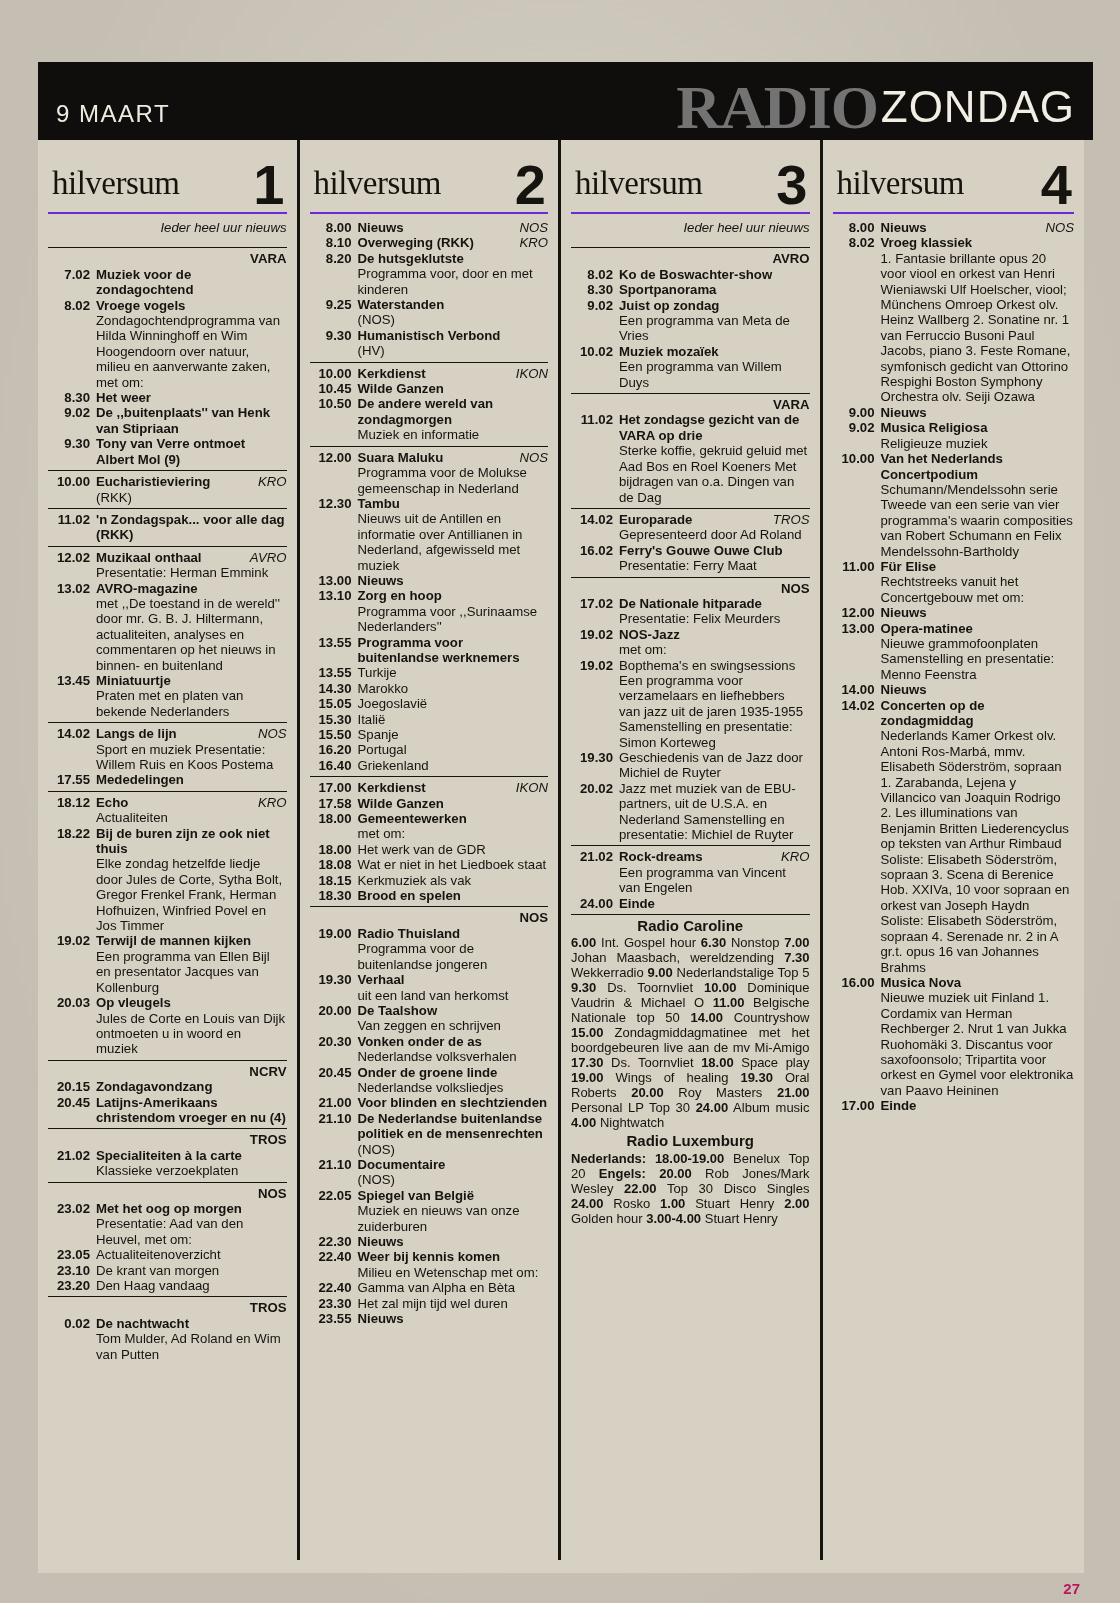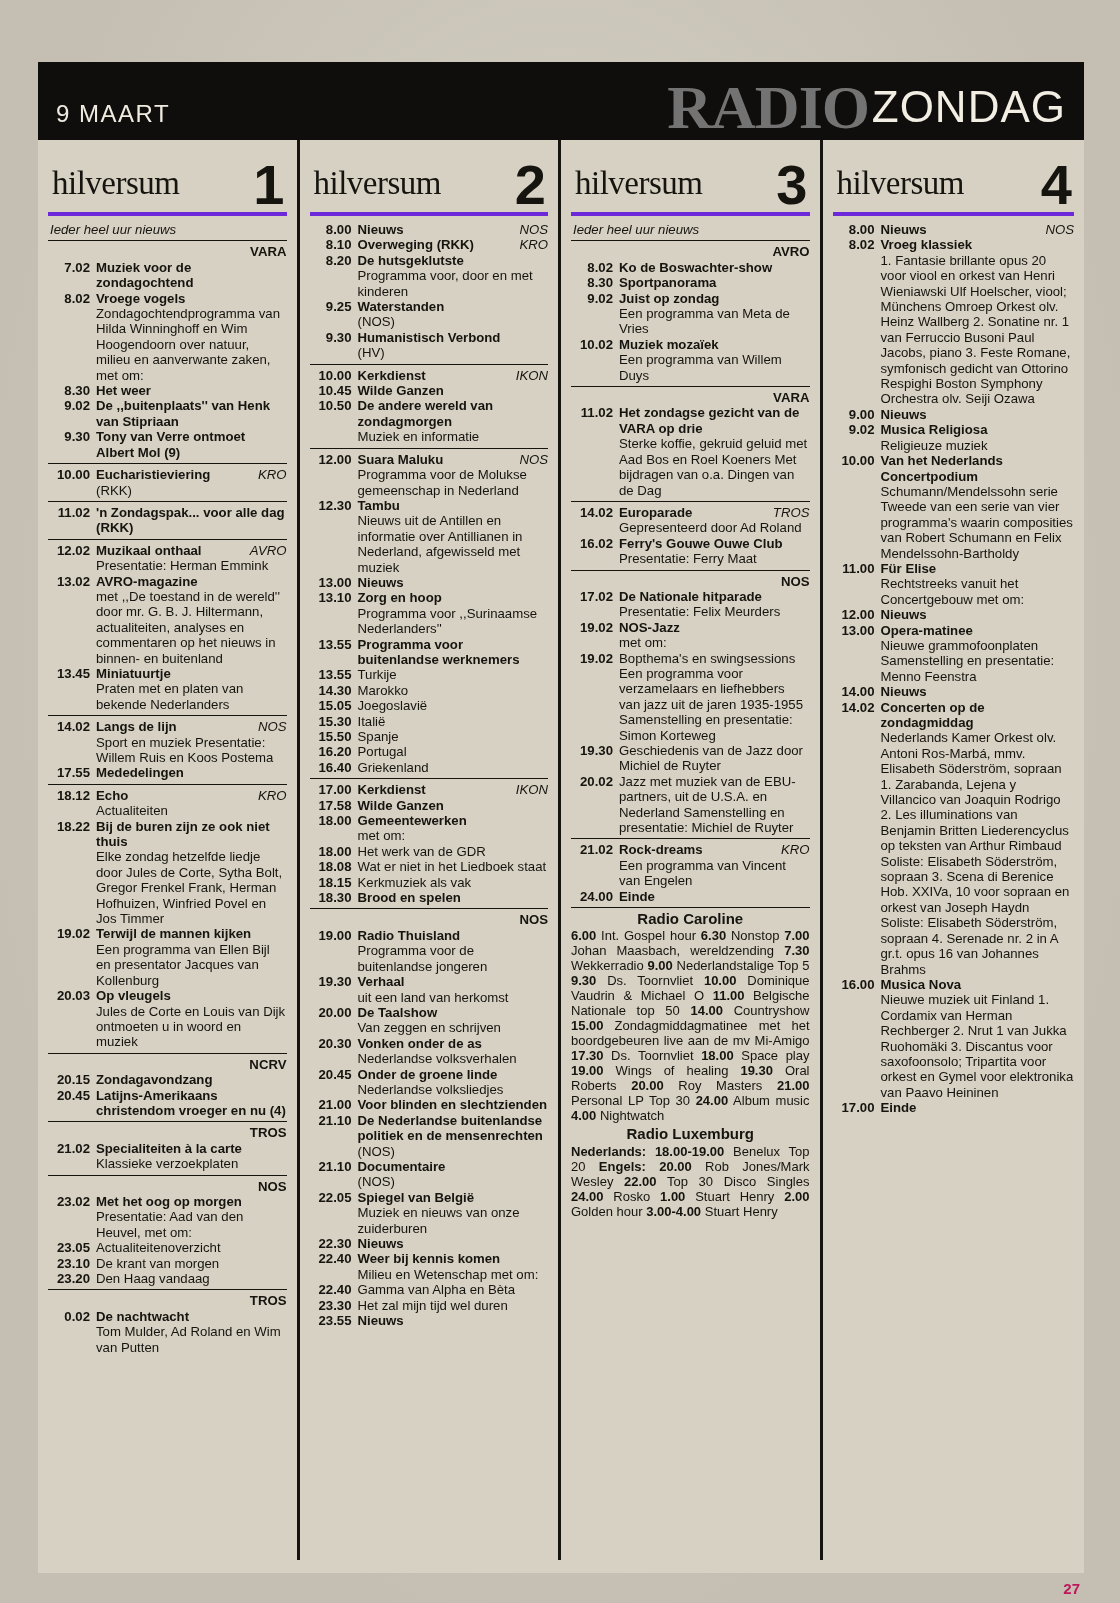--- a/index.html
+++ b/index.html
@@ -27,20 +27,21 @@
     position:absolute;
     left:38px;top:62px;right:36px;bottom:30px;
     background:#d7d1c4;
     z-index:1;
   }
   
   .masthead{
     position:absolute;left:38px;top:62px;width:1046px;height:78px;
     background:#100e0c;color:#e9e4d8;
     z-index:3;
+    padding-left:9px;
   }
   .masthead .date{
     position:absolute;left:18px;top:38px;
     font-size:24px;letter-spacing:1.5px;font-weight:400;
     color:#f0ebe0;
   }
   .masthead .radio{
     position:absolute;right:215px;top:10px;
     font-family:"Liberation Serif", serif;
     font-weight:bold;font-size:62px;letter-spacing:-1px;
@@ -60,21 +61,21 @@
   .col{
     width:25%;
     box-sizing:border-box;
     padding:0 10px 0 10px;
     border-right:3px solid #16140f;
     position:relative;
   }
   .col:last-child{border-right:none;}
   .colhead{
     height:72px;position:relative;
-    border-bottom:4px solid #6d28d9;
+    border-bottom:2px solid #6d28d9;
     margin-bottom:6px;
   }
   .colhead .name{
     position:absolute;left:4px;bottom:10px;
     font-family:"Liberation Serif", serif;
     font-size:33px;letter-spacing:-0.5px;color:#16140f;
   }
   .colhead .num{
     position:absolute;right:2px;bottom:2px;
     font-family:"Liberation Sans", sans-serif;
@@ -90,21 +91,21 @@
     width:42px;min-width:42px;
     font-weight:bold;font-size:13.2px;line-height:15.4px;
     text-align:right;padding-right:6px;
     white-space:nowrap;
   }
   .body{flex:1;min-width:0;}
   .ttl{font-weight:bold;}
   .desc{font-weight:normal;}
   .rule{border-top:1px solid #16140f;margin:3px 0 3px 0;height:0;}
   .rule-top{border-top:1px solid #16140f;margin:2px 0 3px 0;height:0;}
-  .hdr-note{font-style:italic;font-size:13.2px;margin:2px 0 3px 2px;}
+  .hdr-note{font-style:italic;font-size:13.2px;margin:2px 0 12px 2px;text-align:right;}
   .bc-right{font-weight:bold;text-align:right;display:block;}
   
   .dense{
     font-size:13px;line-height:15px;text-align:justify;
     margin-top:2px;
   }
   .dense b{font-weight:bold;}
   .denseTitle{font-weight:bold;font-size:15px;margin-top:3px;text-align:center;}
   .pagenum{
     position:absolute;right:40px;bottom:6px;

